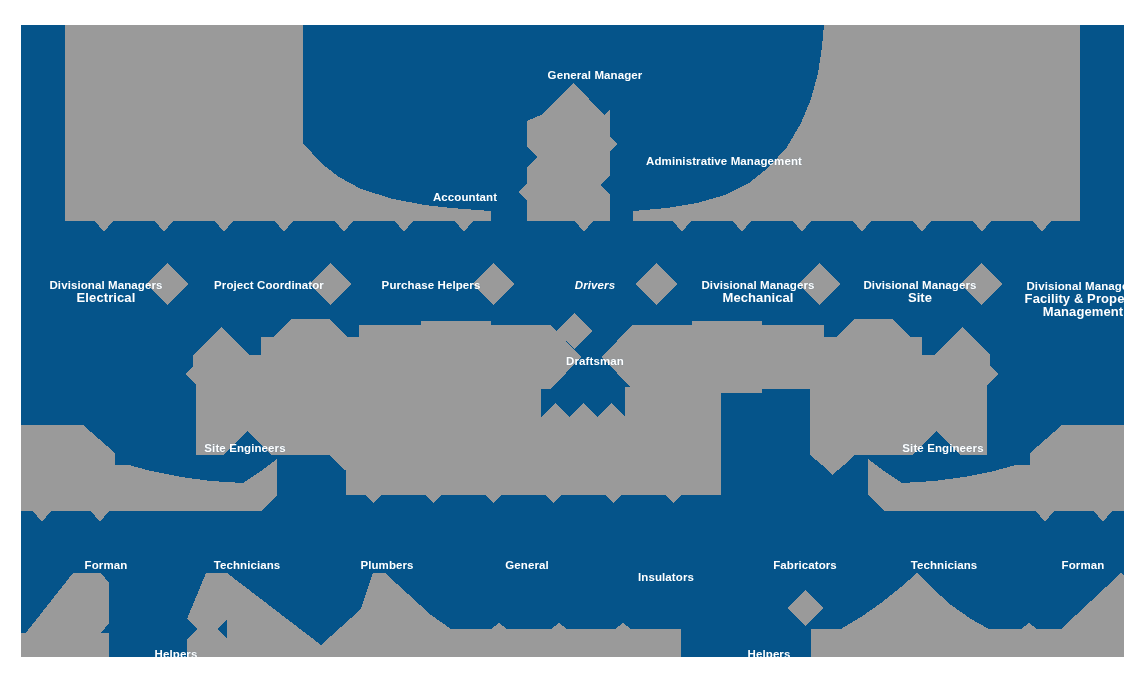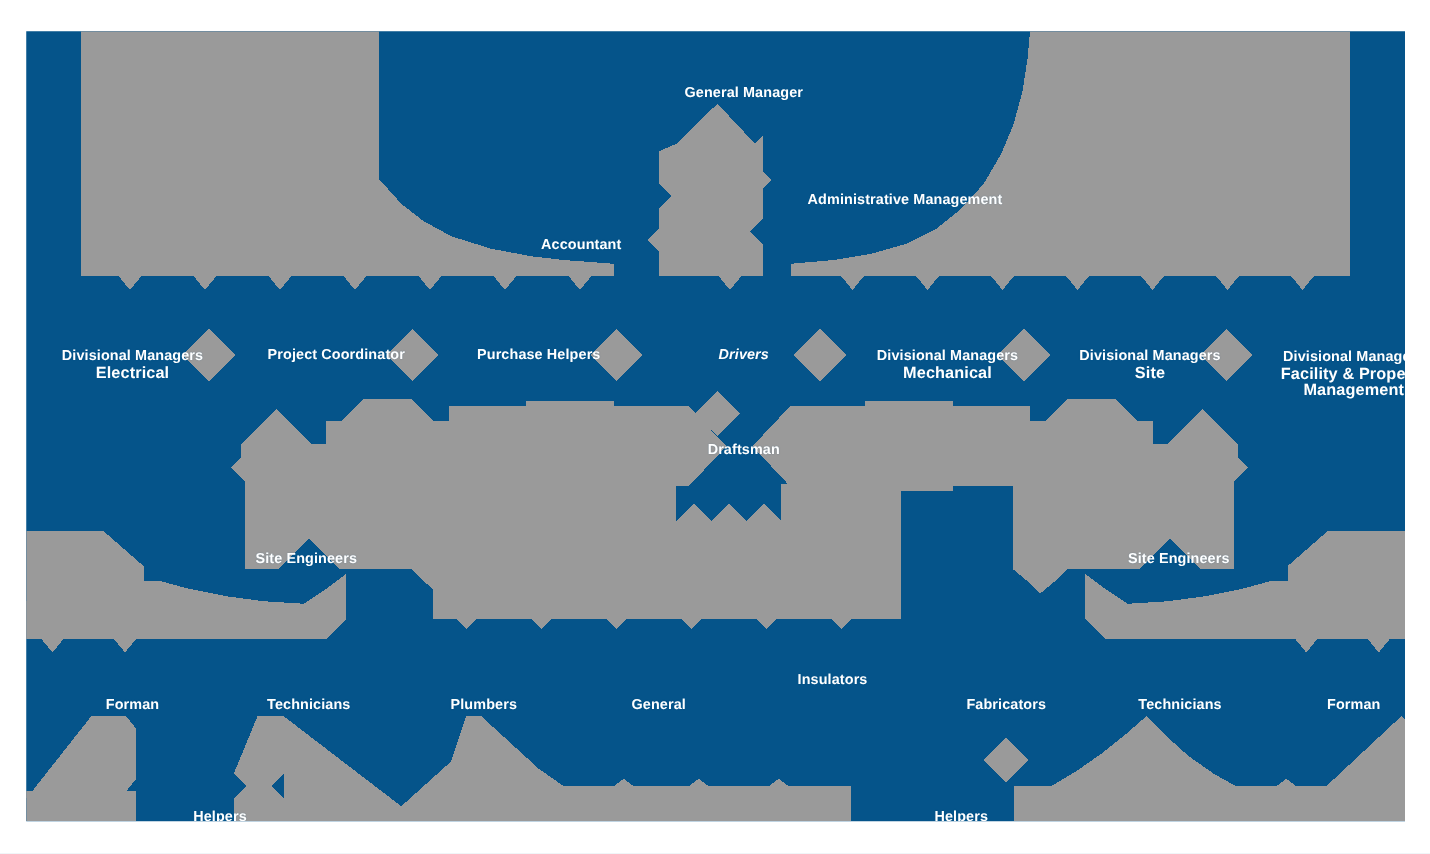--- a/index.html
+++ b/index.html
@@ -177,21 +177,21 @@
     <div class="lbl one" style="left:574px;top:336px;"><span>Draftsman</span></div>
 
     <div class="lbl one" style="left:224px;top:423px;"><span>Site Engineers</span></div>
 
     <div class="lbl one" style="left:922px;top:423px;"><span>Site Engineers</span></div>
 
     <div class="lbl one" style="left:85px;top:540px;"><span>Forman</span></div>
     <div class="lbl one" style="left:226px;top:540px;"><span>Technicians</span></div>
     <div class="lbl one" style="left:366px;top:540px;"><span>Plumbers</span></div>
     <div class="lbl one" style="left:506px;top:540px;"><span>General</span></div>
-    <div class="lbl one" style="left:645px;top:520px;"><span>Insulators</span></div>
+    <div class="lbl one" style="left:645px;top:552px;"><span>Insulators</span></div>
     <div class="lbl one" style="left:784px;top:540px;"><span>Fabricators</span></div>
     <div class="lbl one" style="left:923px;top:540px;"><span>Technicians</span></div>
     <div class="lbl one" style="left:1062px;top:540px;"><span>Forman</span></div>
 
     <div class="lbl one" style="left:155px;top:629px;"><span>Helpers</span></div>
     <div class="lbl one" style="left:748px;top:629px;"><span>Helpers</span></div>
 
   </div>
 </div>
 

